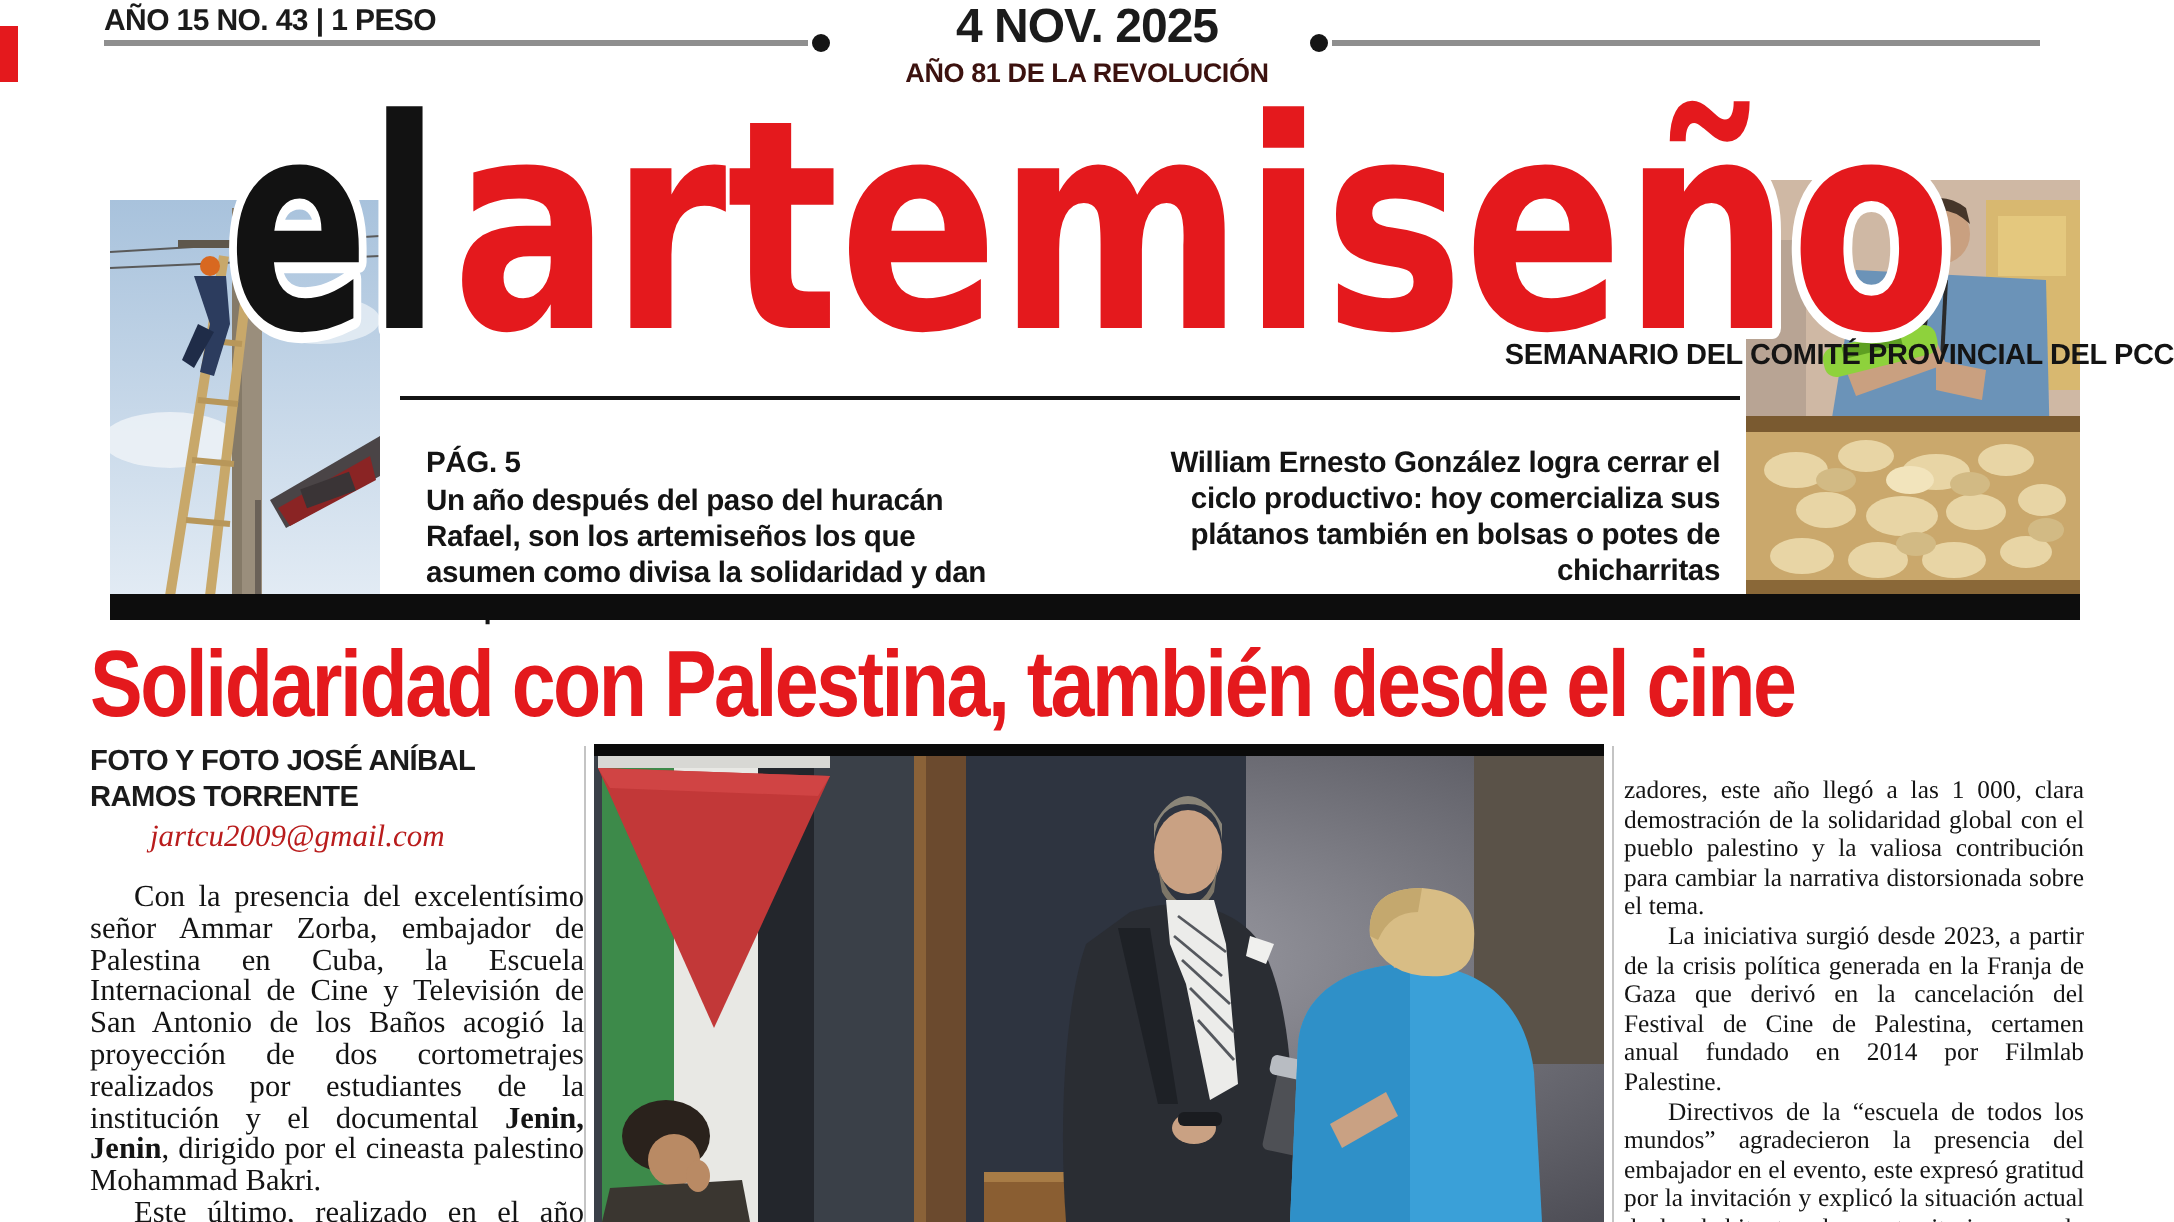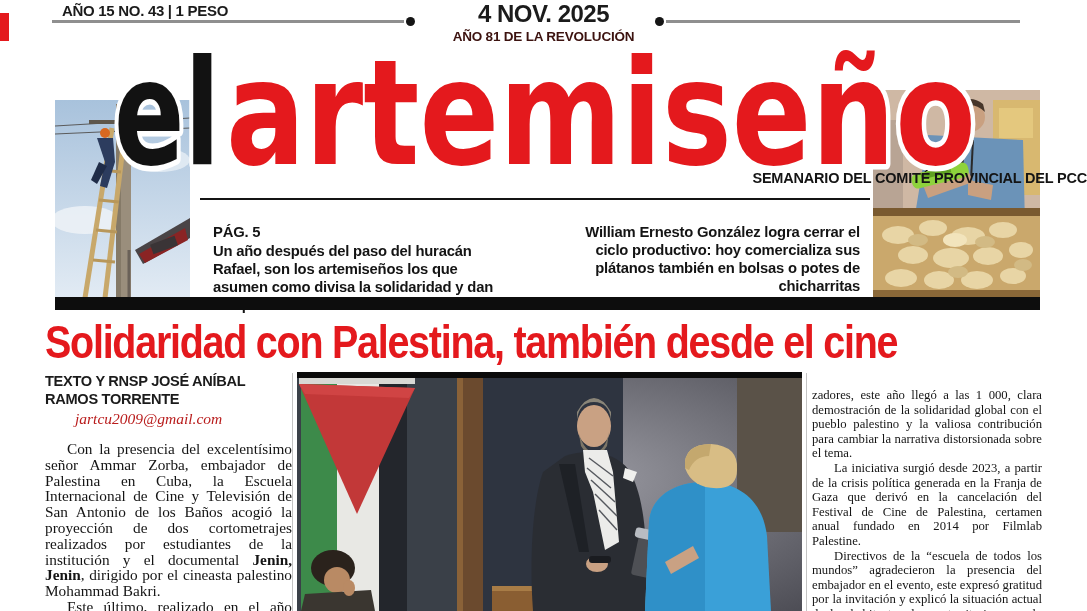--- a/index.html
+++ b/index.html
@@ -2,21 +2,21 @@
 <html><head>
 <meta charset="utf-8">
 <style>
   html,body{margin:0;padding:0;background:#ffffff;}
   #page{position:relative;width:1087px;height:611px;background:#fff;overflow:hidden;
         font-family:"Liberation Sans",sans-serif;color:#151515;}
   .abs{position:absolute;}
 
   
   .topbar-text{font-weight:bold;font-size:15px;letter-spacing:-0.3px;color:#1b1b1b;white-space:nowrap;}
-  #edition{left:62px;top:2px;}
+  #edition{left:52px;top:2px;}
   #registry{top:2px;right:66px;}
   .top-rule{height:3px;background:#8f8f8f;top:20px;}
   #rule-left{left:52px;width:352px;}
   #rule-right{left:666px;width:354px;}
   .rule-dot{width:9px;height:9px;border-radius:50%;background:#151515;top:17px;}
   #dot-left{left:406px;}
   #dot-right{left:655px;}
   #red-sliver{left:0;top:13px;width:9px;height:28px;background:#e4191d;}
   #date{left:0;right:0;top:0px;text-align:center;font-weight:bold;font-size:24px;letter-spacing:-0.5px;color:#1b1b1b;}
   #rev-year{left:0;right:0;top:29px;text-align:center;font-weight:bold;font-size:13.5px;letter-spacing:-0.2px;color:#3c120f;}
@@ -166,21 +166,21 @@
   </div>
   <div class="abs" id="black-bar"></div>
 
   <div class="abs" id="headline">Solidaridad con Palestina, también desde el cine</div>
 
   <div class="abs vsep" id="vsep-1"></div>
   <div class="abs vsep" id="vsep-2"></div>
 
   <div class="col" id="col-left">
     <div id="byline">
-      <span>TEXTO Y RNSP </span><span class="name">JOSÉ ANÍBAL RAMOS TORRENTE</span>
+      <span>FOTO Y FOTO </span><span class="name">JOSÉ ANÍBAL RAMOS TORRENTE</span>
     </div>
     <div id="byline-email">jartcu2009@gmail.com</div>
     <div class="bodywrap body-serif">
       <p class="graf"><span>Con la presencia del excelentísimo señor Ammar Zorba, embajador de Palestina en Cuba, la Escuela Internacional de Cine y Televisión de San Antonio de los Baños acogió la proyección de dos cortometrajes realizados por estudiantes de la institución y el documental </span><b>Jenin, Jenin</b><span>, dirigido por el cineasta palestino Mohammad Bakri.</span></p>
       <p class="graf">Este último, realizado en el año 2002, muestra lo vivido por los</p>
     </div>
   </div>
 
   <svg class="abs" id="photo-center" viewBox="0 0 505 239">
     <defs>

